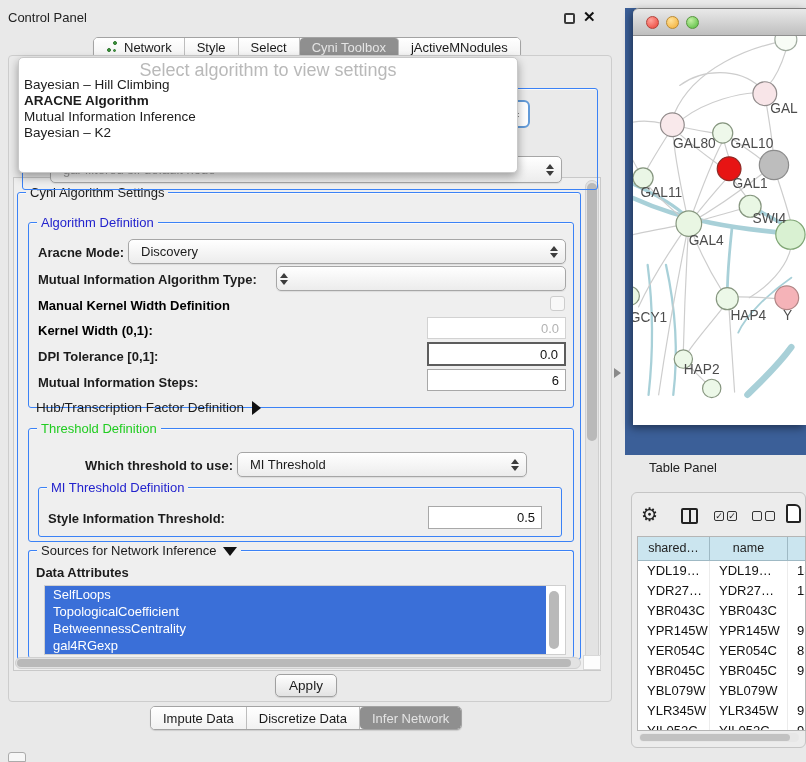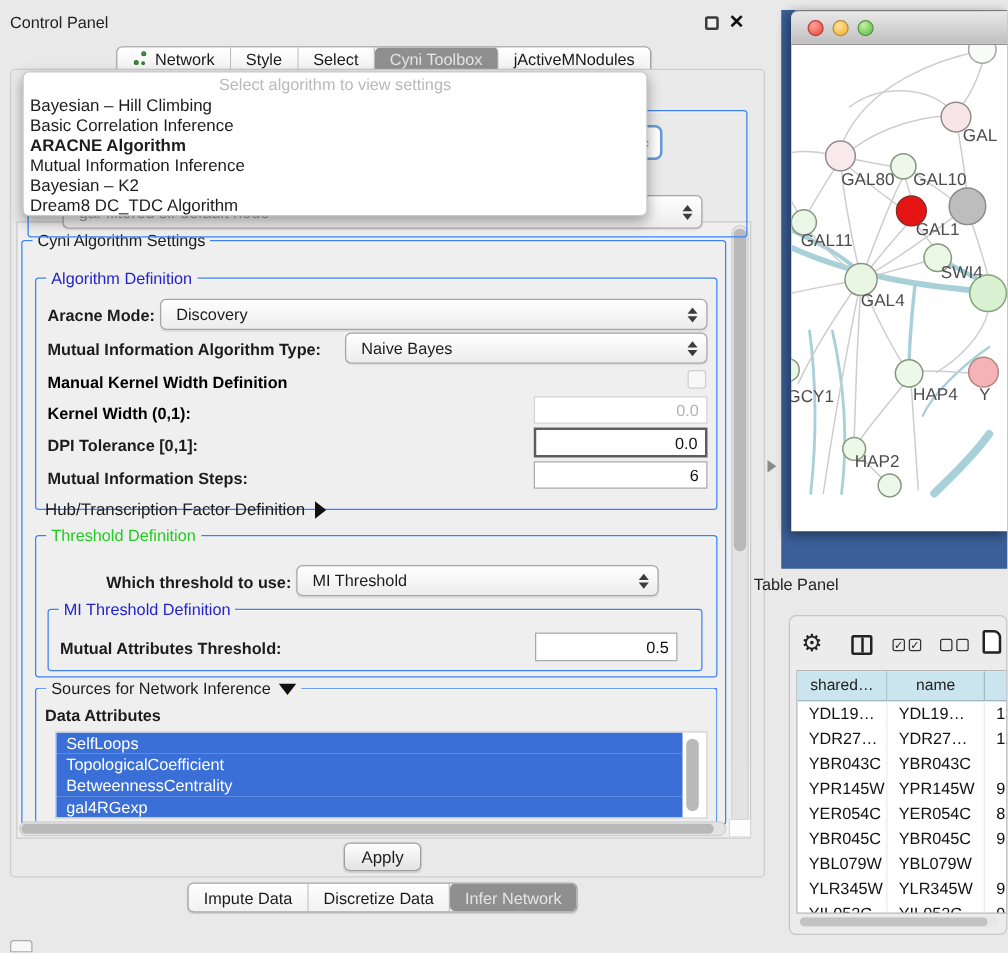--- a/index.html
+++ b/index.html
@@ -68,21 +68,21 @@
   .attr-row { height:17px; line-height:17px; padding-left:8px; font-size:13px; }
   .attr-row.selected { color:#fff; width:501px; }
 
   #apply-btn { left:275px; top:674px; width:62px; height:23px; border:1px solid #a0a0a0; border-radius:5px;
                background:linear-gradient(#fefefe,#e3e3e3); font-size:13.5px; text-align:center; padding-top:3px;
                box-shadow:0 1px 1px rgba(0,0,0,0.12); }
 
   
   #algo-overlay { left:18px; top:57px; width:500px; height:116px; background:#fff; border:1px solid #c9c9c9;
                   border-radius:5px; box-shadow:0 4px 10px rgba(0,0,0,0.35); z-index:20; }
-  #algo-placeholder { text-align:center; color:#b9b9b9; font-size:13px; padding-top:2px; height:19px; }
+  #algo-placeholder { text-align:center; color:#b9b9b9; font-size:18px; padding-top:2px; height:19px; }
   .algo-item { padding:0 0 0 5px; font-size:13.5px; height:16px; line-height:16px; white-space:nowrap; }
   .algo-item.sel { font-weight:bold; }
 
   
   #hidden-group { left:22px; top:88px; width:576px; height:102px; z-index:1; }
   #hidden-combo-focus { left:45px; top:100px; width:485px; height:28px; border:2px solid #639bd8; border-radius:6px;
                         background:#fff; z-index:2; }
   #hidden-combo2 { left:50px; top:156px; width:512px; height:27px; z-index:2; }
   #hidden-combo2 .ctext { color:#9c9c9c; }
 
@@ -95,21 +95,21 @@
                   display:flex; align-items:center; padding-left:13px; gap:7px; position:absolute; }
   .tl { width:13px; height:13px; border-radius:50%; }
   .tl.red { background:radial-gradient(circle at 35% 30%, #ffa39b, #ea3f35); border:1px solid #b2423a; }
   .tl.yellow { background:radial-gradient(circle at 35% 30%, #ffe29a, #f3ac32); border:1px solid #ba8a33; }
   .tl.green { background:radial-gradient(circle at 35% 30%, #c3f0a4, #50b93a); border:1px solid #57953f; }
 
   #splitter-arrow { left:614px; top:368px; width:0; height:0; border-top:5px solid transparent;
                     border-bottom:5px solid transparent; border-left:7px solid #8a8a8a; }
 
   
-  #tp-title { left:603px; top:460px; font-size:13px; color:#222; }
+  #tp-title { left:649px; top:460px; font-size:13px; color:#222; }
   #tp-frame { left:631px; top:492px; width:175px; height:256px; background:#ececec; border:1px solid #c5c5c5; border-radius:6px; }
   .tp-icon { position:absolute; color:#222; }
   #icon-gear { left:641px; top:503px; font-size:19px; }
   #icon-columns { left:681px; top:508px; width:17px; height:16px; border:2px solid #222; border-radius:2px; }
   #icon-columns i { position:absolute; left:6px; top:0; width:2px; height:12px; background:#222; }
   .cb-pair { display:flex; gap:3px; }
   .mini-cb { width:10px; height:10px; border:1.5px solid #333; border-radius:2px; font-size:9px; line-height:9px; text-align:center; color:#222; }
   #icon-checked { left:714px; top:511px; }
   #icon-unchecked { left:752px; top:511px; }
   #icon-doc { left:786px; top:504px; width:15px; height:19px; border:2px solid #222; border-radius:2px 6px 2px 2px; background:#fff; }
@@ -188,21 +188,20 @@
 <div class="combo" style="left:128px;top:239px;width:438px;height:25px">
   <span class="ctext">Discovery</span>
   <span class="spin">
       <span class="tri-up"></span>
       <span class="tri-dn"></span>
     </span>
 </div>
 
 <div class="lbl" style="left:38px;top:272px">Mutual Information Algorithm Type:</div>
 <div class="combo" style="left:276px;top:266px;width:290px;height:25px">
-  <span class="ctext">Naive Bayes</span>
   <span class="spin">
       <span class="tri-up"></span>
       <span class="tri-dn"></span>
     </span>
 </div>
 
 <div class="lbl dis" style="left:38px;top:298px">Manual Kernel Width Definition</div>
 <div class="checkbox" style="left:550px;top:296px"></div>
 
 <div class="lbl dis" style="left:38px;top:323px">Kernel Width (0,1):</div>
@@ -225,21 +224,21 @@
 <div class="combo" style="left:237px;top:452px;width:290px;height:25px">
   <span class="ctext">MI Threshold</span>
   <span class="spin">
       <span class="tri-up"></span>
       <span class="tri-dn"></span>
     </span>
 </div>
 <div class="abs group" style="left:38px;top:487px;width:524px;height:50px">
   <span class="gtitle blue">MI Threshold Definition</span>
 </div>
-<div class="lbl" style="left:48px;top:511px">Mutual Attributes Threshold:</div>
+<div class="lbl" style="left:48px;top:511px">Style Information Threshold:</div>
 <div class="field" style="left:428px;top:506px;width:114px;height:23px">0.5</div>
 
 <div class="abs group" style="left:28px;top:550px;width:546px;height:108px;border-bottom:none">
   <span class="gtitle"><span>Sources for Network Inference</span><span class="arrow-down"></span></span>
 </div>
 <div class="lbl" style="left:36px;top:565px">Data Attributes</div>
 <div class="abs" id="attr-list">
     <div class="attr-row selected" style="background: rgb(58, 111, 216);">SelfLoops</div>
     <div class="attr-row selected" style="background: rgb(58, 111, 216);">TopologicalCoefficient</div>
     <div class="attr-row selected" style="background: rgb(58, 111, 216);">BetweennessCentrality</div>
@@ -264,25 +263,23 @@
     </div>
   <div class="tab sel">
       <span>Infer Network</span>
     </div>
 </div>
 
 <div class="abs" id="algo-overlay">
   <div id="algo-placeholder">Select algorithm to view settings</div>
   <div id="algo-list">
       <div class="algo-item">Bayesian – Hill Climbing</div>
-      <div class="algo-item">Basic Correlation Inference</div>
       <div class="algo-item sel">ARACNE Algorithm</div>
       <div class="algo-item">Mutual Information Inference</div>
       <div class="algo-item">Bayesian – K2</div>
-      <div class="algo-item">Dream8 DC_TDC Algorithm</div>
     </div>
 </div>
 
 <div class="abs" id="desktop"></div>
 <div class="abs" id="netwin">
   <div id="net-titlebar">
     <span class="tl red"></span>
     <span class="tl yellow"></span>
     <span class="tl green"></span>
   </div>

